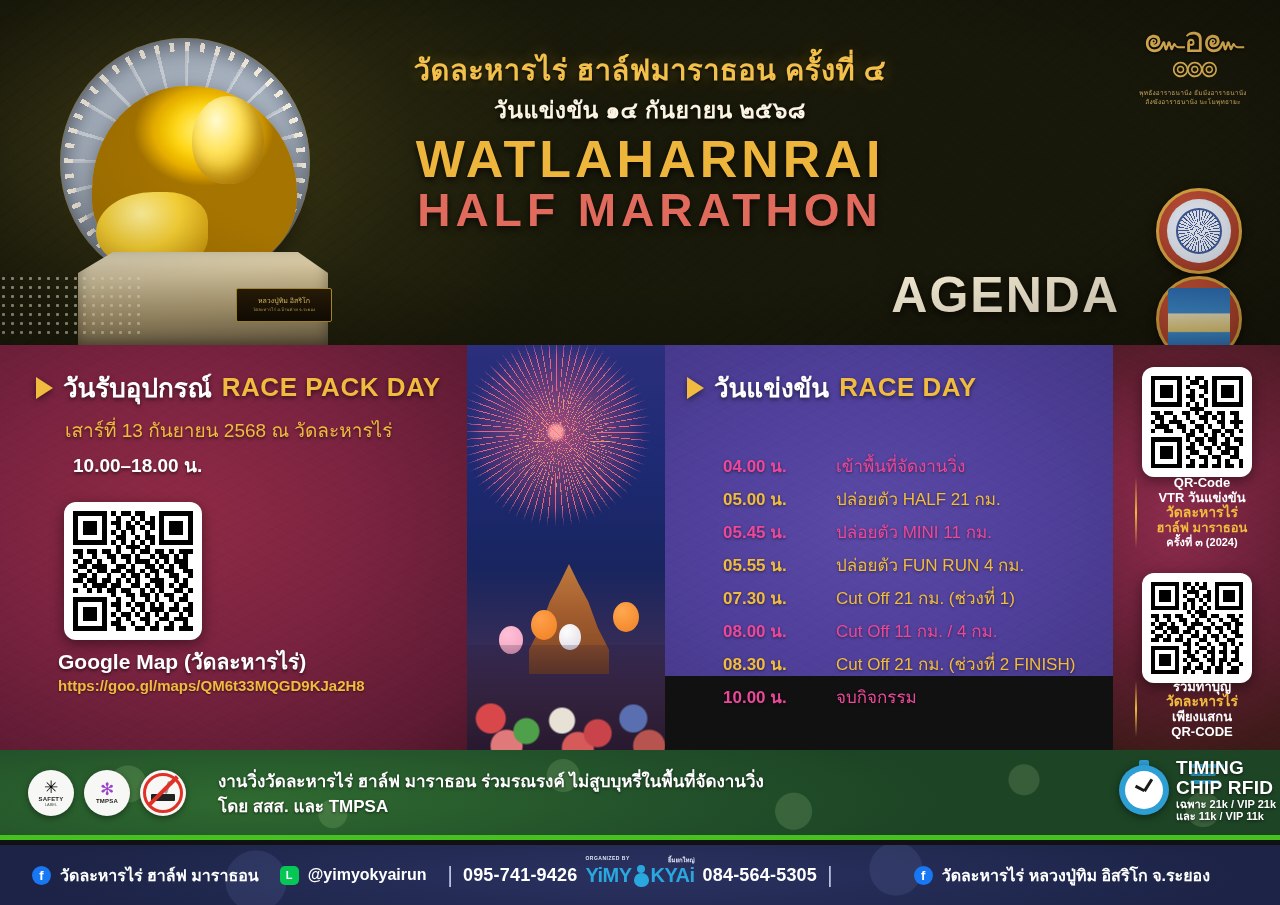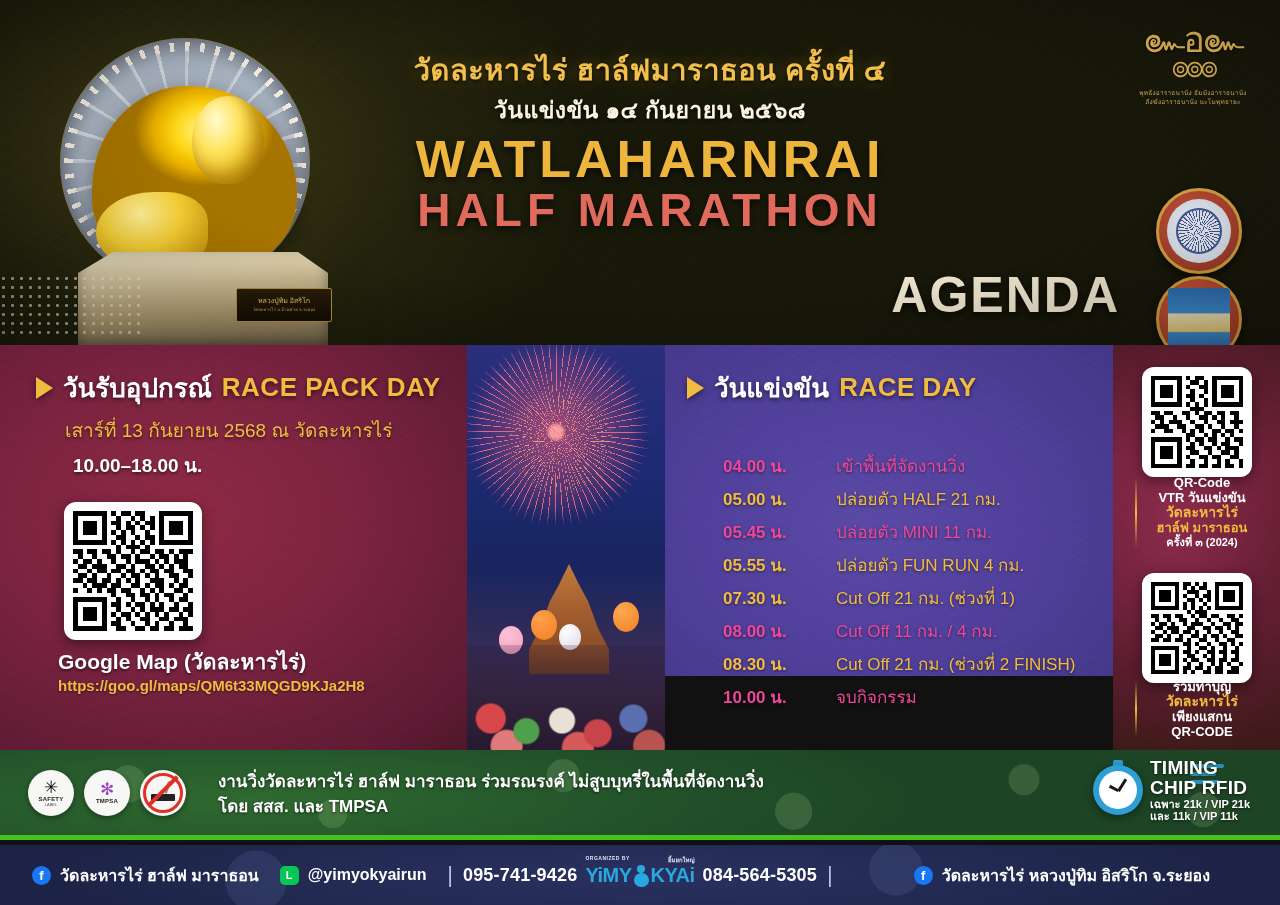--- a/index.html
+++ b/index.html
@@ -283,21 +283,21 @@
   .logo-circ .lbl2{ font-size:4px; color:#555; }
   .nosmoke{ position:relative; width:46px;height:46px;border-radius:50%;background:#f7f7f5;flex:none;
             box-shadow:0 2px 6px rgba(0,0,0,.4); }
   .nosmoke .cig{ position:absolute; left:11px; top:24px; width:24px; height:7px; background:#222; border-radius:1px; }
   .nosmoke .smk{ position:absolute; left:26px; top:11px; width:3px; height:13px; background:#9a9a9a; border-radius:2px; transform:rotate(18deg); }
   .nosmoke .ring{ position:absolute; inset:3px; border:3.5px solid #e03126; border-radius:50%; }
   .nosmoke .bar{ position:absolute; left:3px; top:19px; width:40px; height:3.5px; background:#e03126; transform:rotate(-45deg); }
 
   .green-txt{ color:#fff; font-size:17px; font-weight:700; line-height:25px; text-shadow:0 1px 3px rgba(0,0,0,.6); }
 
-  .chip{ position:absolute; right:30px; top:8px; display:flex; align-items:center; gap:7px; }
+  .chip{ position:absolute; right:4px; top:8px; display:flex; align-items:center; gap:7px; }
   .watch{ position:relative; width:50px; height:50px; flex:none; }
   .watch .body{ position:absolute; inset:0; border-radius:50%; background:#2e9fd4; box-shadow:0 2px 8px rgba(0,0,0,.45); }
   .watch .face{ position:absolute; inset:6px; border-radius:50%; background:#fff; }
   .watch .top{ position:absolute; left:20px; top:-5px; width:10px; height:8px; background:#2e9fd4; border-radius:2px; }
   .watch .h1{ position:absolute; left:24px; top:12px; width:2.5px; height:14px; background:#1a1a1a; transform-origin:bottom center; transform:rotate(32deg); }
   .watch .h2{ position:absolute; left:24px; top:16px; width:2.5px; height:10px; background:#1a1a1a; transform-origin:bottom center; transform:rotate(-62deg); }
   .speed{ position:absolute; right:56px; top:14px; display:flex; flex-direction:column; gap:4px; }
   .speed i{ display:block; height:4px; background:#2e9fd4; border-radius:2px; opacity:.85; }
   .chip-txt{ color:#fff; text-shadow:0 1px 3px rgba(0,0,0,.6); line-height:1.05; }
   .chip-txt .b{ font-size:19px; font-weight:700; letter-spacing:.3px; display:block; }

